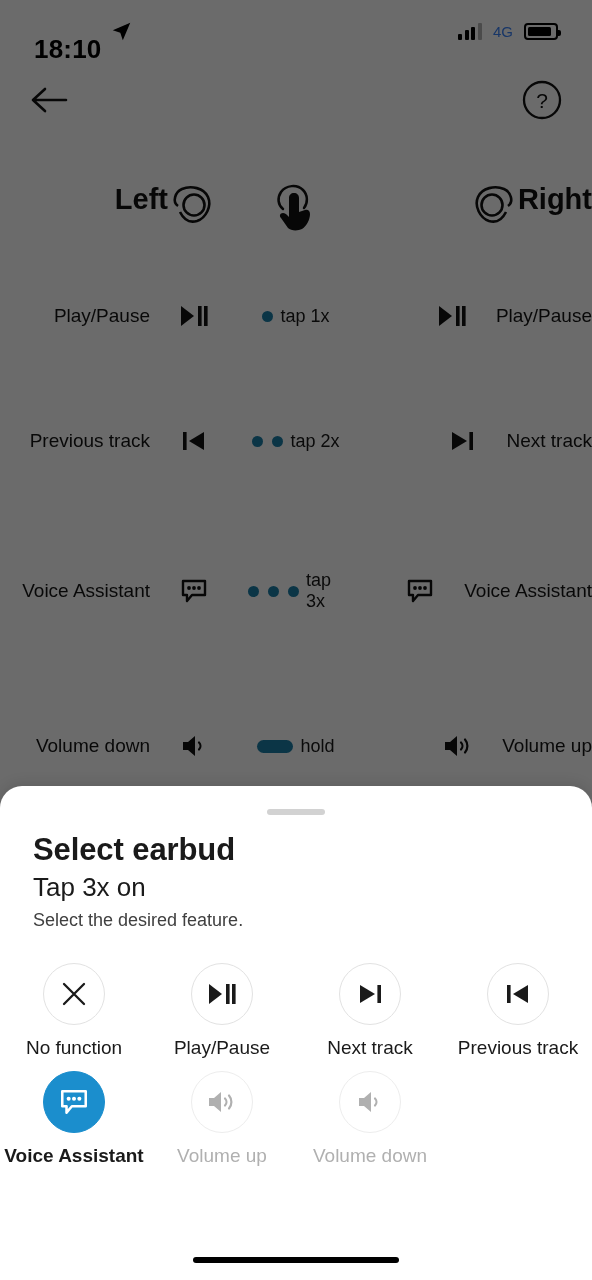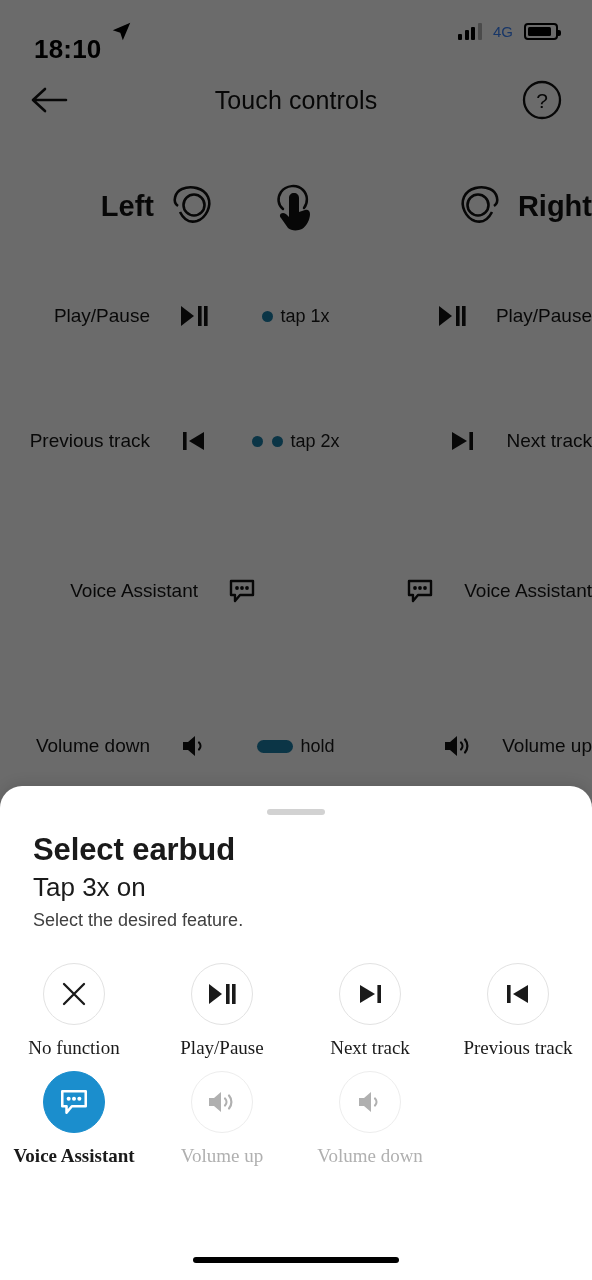--- a/index.html
+++ b/index.html
@@ -60,21 +60,21 @@
     position:absolute; left:248px; width:96px; top:8px; bottom:0;
     background:rgba(255,255,255,0.13);
     border-radius:14px 14px 0 0;
   }
 
   .tc-head {
     position:absolute; top:8px; left:0; right:0; height:120px;
     display:flex; align-items:center;
   }
   .tc-head .side {
-    flex:1; display:flex; align-items:center; gap:14px;
+    flex:1; display:flex; align-items:flex-start; 
   }
   .tc-head .side.left { justify-content:flex-end; padding-right:32px; }
   .tc-head .side.right { justify-content:flex-start; padding-left:32px; flex-direction:row-reverse; }
   .side-label { font-size:29px; font-weight:bold; color:#111; }
   .tc-head .mid { width:96px; display:flex; align-items:center; justify-content:center; }
 
   .tc-row {
     position:absolute; left:0; right:0; height:100px;
     display:flex; align-items:center;
   }
@@ -110,21 +110,21 @@
     position:absolute; left:0; right:0; bottom:0; top:786px;
     background:#fff; border-radius:22px 22px 0 0;
     z-index:100;
     box-shadow:0 -2px 14px rgba(0,0,0,0.12);
   }
   .grabber { width:58px; height:6px; border-radius:3px; background:#d2d2d2; margin:23px auto 0; }
   .sheet-title { font-size:31px; font-weight:bold; color:#1a1a1a; margin:17px 0 0 33px; letter-spacing:-0.1px;}
   .sheet-sub { font-size:26px; font-weight:500; color:#1a1a1a; margin:4px 0 0 33px; }
   .sheet-hint { font-size:18px; color:#404040; margin:7px 0 12px 33px; }
 
-  .opt-grid { margin-top:22px; padding:0 0;font-family:Liberation Serif, serif; }
+  .opt-grid { margin-top:22px; padding:0 0; }
   .opt-row { display:flex; }
   .opt {
     flex:1; display:flex; flex-direction:column; align-items:center;
     padding-top:10px;
   }
   .opt-circle {
     width:62px; height:62px; border-radius:50%;
     border:1.5px solid #e2e2e2; background:#fff;
     display:flex; align-items:center; justify-content:center;
   }
@@ -165,21 +165,20 @@
         </span>
     </div>
   </div>
 
   <div class="appbar">
     <div class="icon-btn">
       <svg width="38" height="30" viewBox="0 0 38 30">
           <path d="M2 15h33M2 15l12-11M2 15l12 11" stroke="#111" stroke-width="2.6" fill="none" stroke-linecap="round" stroke-linejoin="round"></path>
         </svg>
     </div>
-    <div class="appbar-title">Touch controls</div>
     <div class="icon-btn">
       <svg width="42" height="42" viewBox="0 0 42 42">
         <circle cx="21" cy="21" r="18" stroke="#111" stroke-width="2.3" fill="none"></circle>
         <text x="21" y="29" font-size="21" font-family="Liberation Sans, sans-serif" text-anchor="middle" fill="#111">?</text>
       </svg>
     </div>
   </div>
 
   <div class="tc-body">
 
@@ -274,20 +273,28 @@
         <span class="fn-label">Voice Assistant</span>
         <span class="fn-circle">
           <svg width="30" height="28" viewBox="0 0 30 28">
             <path d="M4 4h22v14H13l-5 6v-6H4z" stroke="#111" stroke-width="2.4" fill="none" stroke-linejoin="round"></path>
             <circle cx="10" cy="11" r="1.9" fill="#111"></circle>
               <circle cx="15" cy="11" r="1.9" fill="#111"></circle>
               <circle cx="20" cy="11" r="1.9" fill="#111"></circle>
           </svg>
         </span>
       </div>
+      <div class="mid">
+        <span class="dots">
+            <b></b>
+            <b></b>
+            <b></b>
+          </span>
+        <span class="tap-label">tap 3x</span>
+      </div>
       <div class="half r">
         <span class="fn-label">Voice Assistant</span>
         <span class="fn-circle">
           <svg width="30" height="28" viewBox="0 0 30 28">
             <path d="M4 4h22v14H13l-5 6v-6H4z" stroke="#111" stroke-width="2.4" fill="none" stroke-linejoin="round"></path>
             <circle cx="10" cy="11" r="1.9" fill="#111"></circle>
               <circle cx="15" cy="11" r="1.9" fill="#111"></circle>
               <circle cx="20" cy="11" r="1.9" fill="#111"></circle>
           </svg>
         </span>

